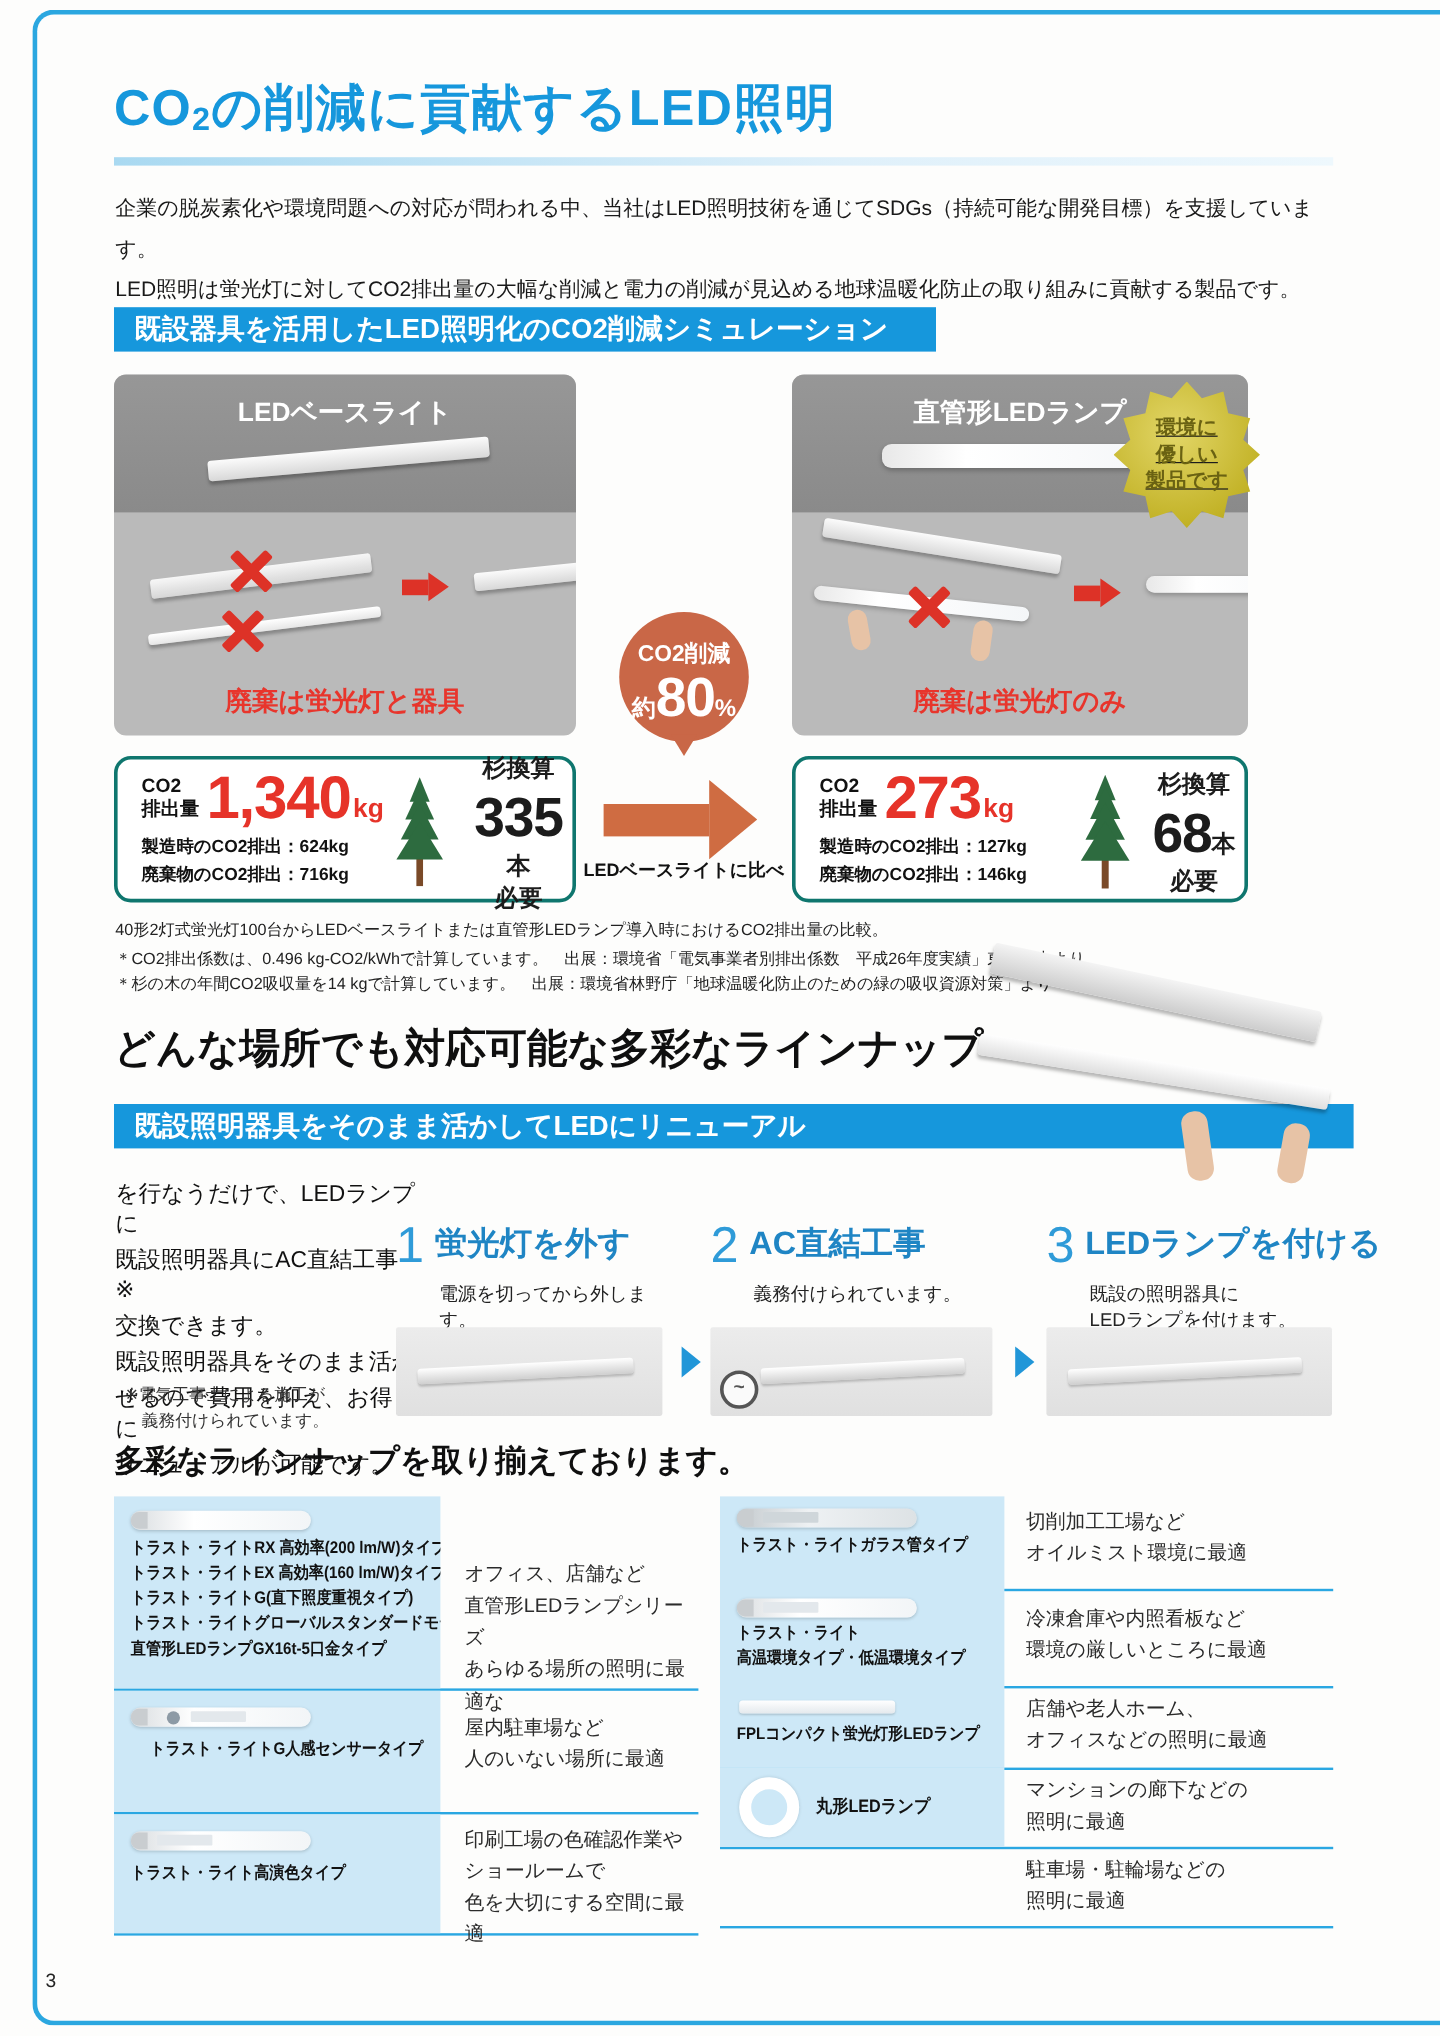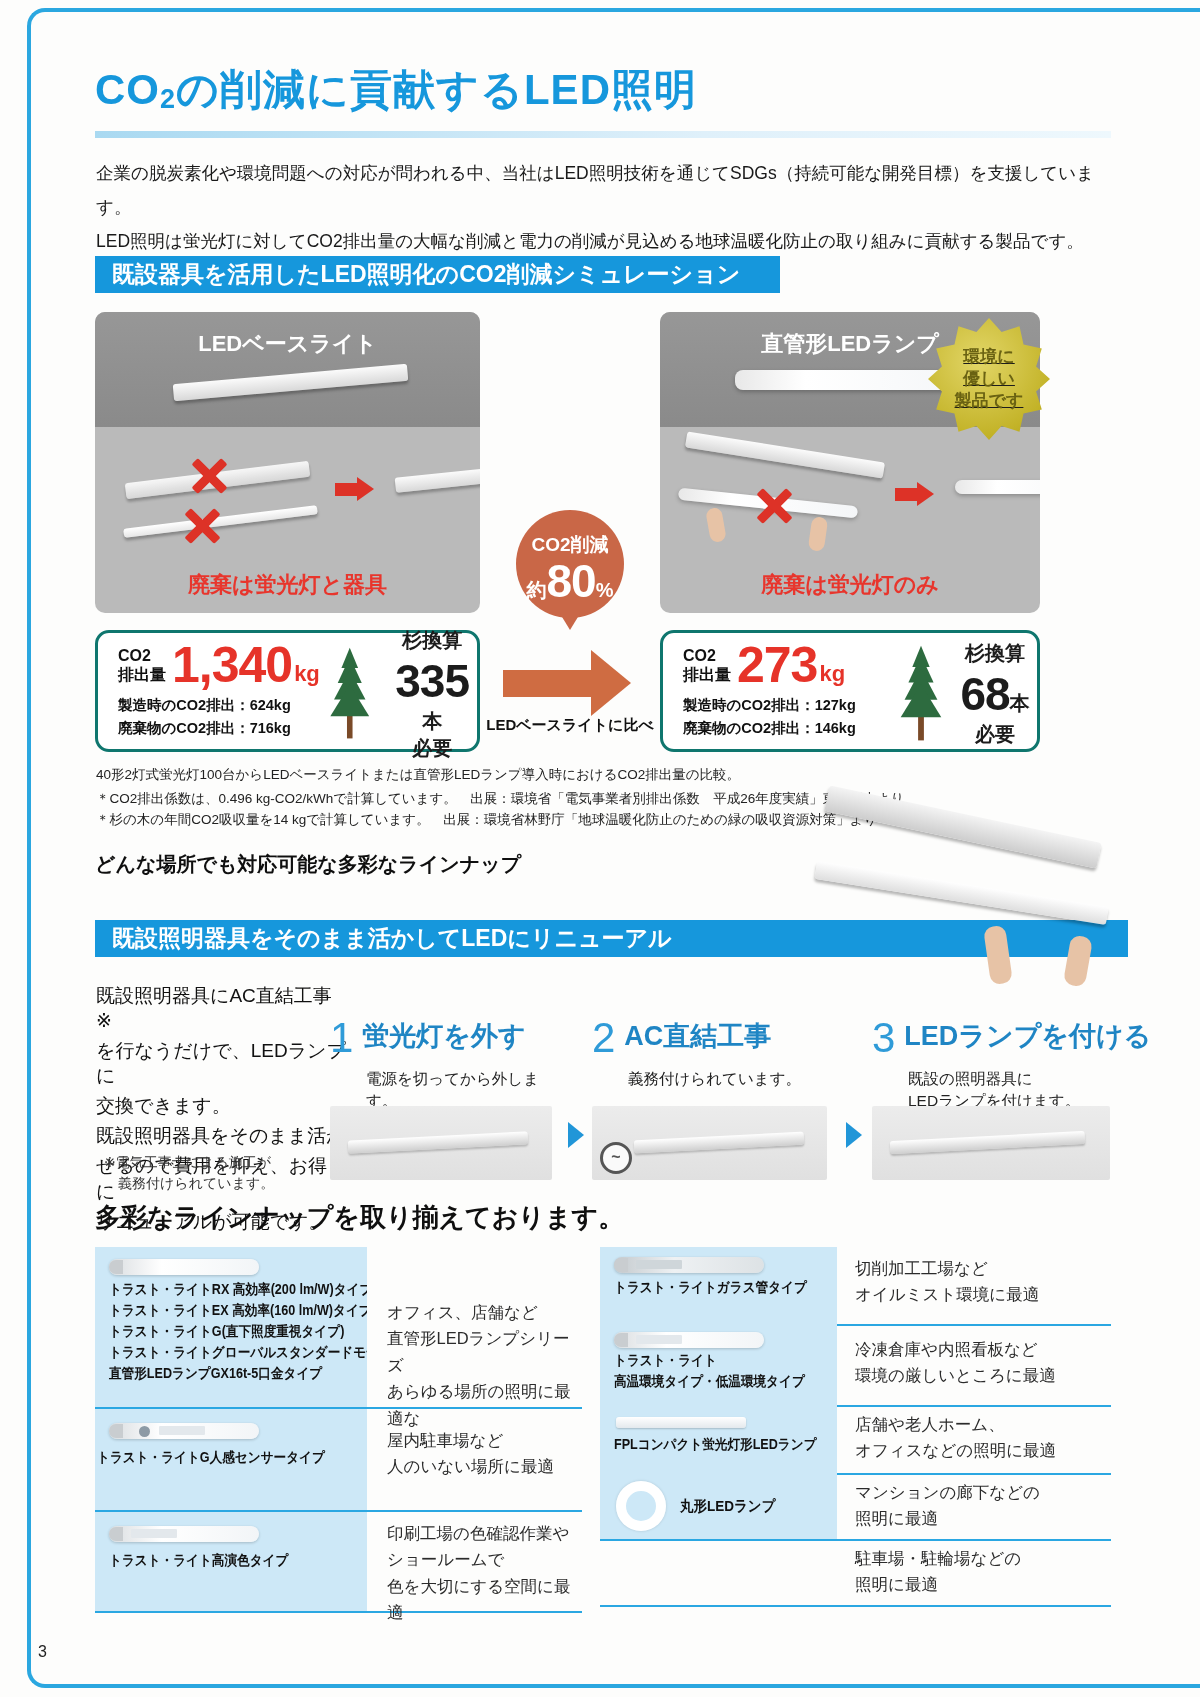--- a/index.html
+++ b/index.html
@@ -57,21 +57,21 @@
   .sb-small{font-size:14.5px;font-weight:bold;color:#111;margin-top:4px;}
   .sb-right{display:flex;align-items:center;padding-top:6px;}
   .cedar{text-align:center;margin-left:10px;}
   .cedar-label{font-size:20px;font-weight:bold;}
   .cedar-value{font-size:46px;font-weight:bold;letter-spacing:-1px;}
   .cedar-unit{font-size:20px;font-weight:bold;}
   .cedar-note{font-size:20px;font-weight:bold;}
   
   .note-line{left:96px;font-size:13.5px;color:#222;white-space:nowrap;}
   
-  .heading2{left:95px;top:851px;font-size:20px;font-weight:bold;color:#0f0f0f;white-space:nowrap;}
+  .heading2{left:95px;top:851px;font-size:34px;font-weight:bold;color:#0f0f0f;white-space:nowrap;}
   .renew-intro{left:96px;top:983px;width:250px;font-size:19px;line-height:1.32;color:#111;}
   .renew-intro div{margin-bottom:5px;}
   .renew-note{left:104px;top:1152px;font-size:14px;line-height:1.5;color:#333;}
   .step{position:absolute;top:1018px;}
   .step .head-row{display:flex;align-items:flex-end;gap:9px;}
   .step .num{font-size:42px;color:#2f9bd8;line-height:.95;font-weight:normal;}
   .step .title{font-size:27px;font-weight:bold;color:#1f85c4;padding-bottom:4px;white-space:nowrap;}
   .step .desc{margin:10px 0 0 36px;font-size:15.5px;line-height:1.45;color:#222;}
   .step .photo{position:absolute;left:0;top:88px;height:74px;background:linear-gradient(#ececec,#e0e0e0);border-radius:2px;}
   .step .photo .fixt{position:absolute;left:18px;top:30px;height:13px;background:linear-gradient(#fff,#cfcfcf);border-radius:3px;transform:rotate(-3deg);box-shadow:0 2px 2px rgba(0,0,0,.2);}
@@ -227,22 +227,22 @@
 <div class="abs" style="left:812px;top:786px;width:300px;height:200px;z-index:3;">
   <div class="bar" style="left:12px;top:28px;width:278px;height:26px;transform:rotate(12deg);background:linear-gradient(#f4f4f4,#cdcdcd);"></div>
   <div class="bar" style="left:2px;top:98px;width:295px;height:18px;transform:rotate(9deg);background:linear-gradient(#fefefe,#dedede);"></div>
   <div class="hand" style="left:175px;top:140px;width:22px;height:58px;transform:rotate(-8deg);"></div>
   <div class="hand" style="left:255px;top:150px;width:22px;height:50px;transform:rotate(10deg);"></div>
 </div>
 
 <div class="abs banner" style="left:95px;top:920px;width:1016px;z-index:2;">既設照明器具をそのまま活かしてLEDにリニューアル</div>
 
 <div class="abs renew-intro">
+  <div>を行なうだけで、LEDランプに</div>
   <div>既設照明器具にAC直結工事※</div>
-  <div>を行なうだけで、LEDランプに</div>
   <div>交換できます。</div>
   <div>既設照明器具をそのまま活か</div>
   <div>せるので費用を抑え、お得に</div>
   <div>リニューアルが可能です。</div>
 </div>
 <div class="abs renew-note">
   <div>※電気工事士による施工が</div>
   <div>　義務付けられています。</div>
 </div>
 
@@ -308,21 +308,21 @@
     <div>あらゆる場所の照明に最適な</div>
   </div>
 </div>
 <div class="lrow" style="left:95px;top:1409px;width:487px;height:101px;">
   <div class="lcell" style="width:272px;">
     <div class="ptube" style="margin:14px 0 8px 14px;">
         <div class="cap"></div>
         <div class="sensor-dot"></div>
         <div class="lbl" style="left:50px;"></div>
       </div>
-    <div style="margin-left:2px;">
+    <div style="margin-left:30px;">
       <div class="pname">トラスト・ライトG人感センサータイプ</div>
     </div>
   </div>
   <div class="ldesc" style="left:292px;top:18px;">
     <div>屋内駐車場など</div>
     <div>人のいない場所に最適</div>
   </div>
 </div>
 <div class="lrow" style="left:95px;top:1512px;width:487px;height:99px;">
   <div class="lcell" style="width:272px;">

